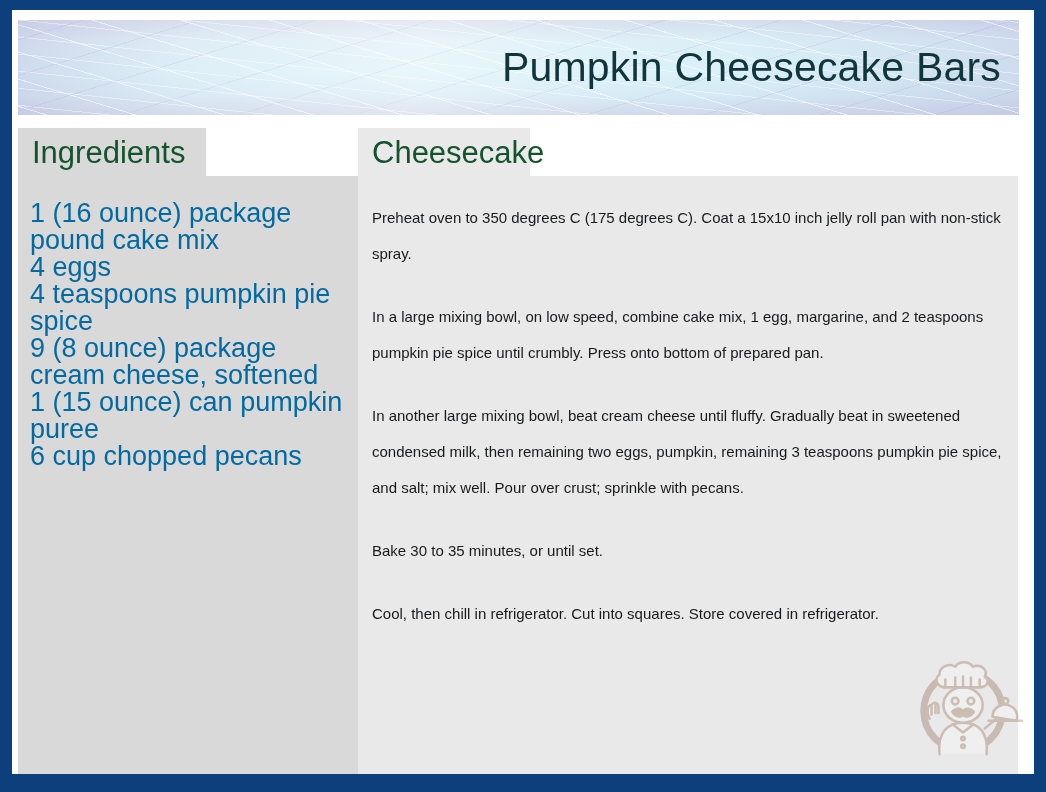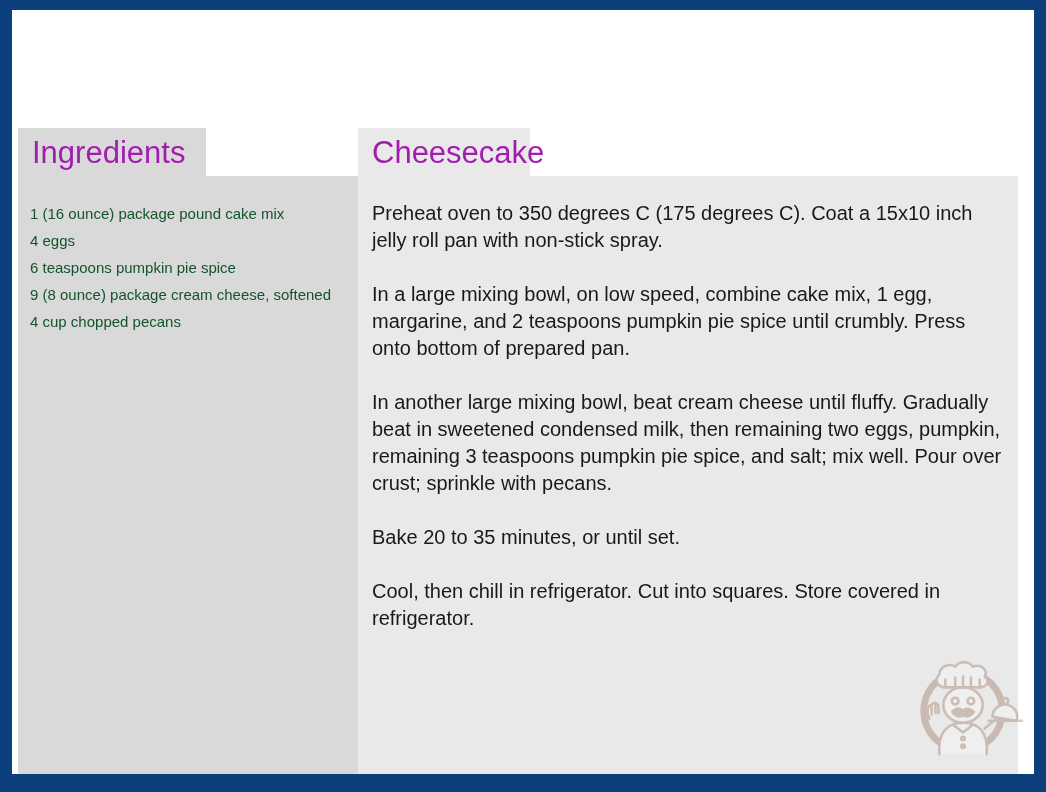--- a/index.html
+++ b/index.html
@@ -97,21 +97,21 @@
   .tab {
     position: absolute;
     background: #d9d9d9;
     display: flex;
     align-items: center;
     padding-left: 14px;
   }
   .tab-label {
     font-size: 31px;
     font-weight: 400;
-    color: #a21caf;
+    color: #14532d;
     line-height: 1;
   }
 
   #ingredients-tab { left: 6px;   top: 118px; width: 188px; height: 48px; }
   #directions-tab  { left: 346px; top: 118px; width: 172px; height: 48px;
                      background: #e9e9e9; }
 
   #ingredients-panel {
     position: absolute;
     left: 6px;
@@ -130,33 +130,33 @@
     background: #e9e9e9;
   }
 
   .panel-inner { position: relative; z-index: 3; }
 
   #ingredients-list {
     position: absolute;
     left: 12px;
     top: 24px;
     width: 318px;
-    font-size: 15px;
+    font-size: 27px;
     line-height: 27px;
-    color: #14532d;
+    color: #0369a1;
   }
   #ingredients-list .ing-item { margin: 0; }
 
   #directions-body {
     position: absolute;
     left: 14px;
     top: 24px;
     width: 636px;
-    font-size: 20px;
-    line-height: 27px;
+    font-size: 15px;
+    line-height: 36px;
     color: #18191b;
   }
   #directions-body .dir-para { margin: 0 0 27px 0; }
   #directions-body .dir-para:last-child { margin-bottom: 16px; }
 
   
   #chef-logo {
     position: absolute;
     right: 10px;
     bottom: 12px;
@@ -165,20 +165,25 @@
     opacity: 0.30;
     pointer-events: none;
   }
 </style>
 </head>
 <body>
 
 <div id="slide">
   <div id="page">
 
+    <div id="header-banner">
+      <div class="hatch"></div>
+      <div class="sheen"></div>
+      <div id="slide-title">Pumpkin Cheesecake Bars</div>
+    </div>
 
     <svg id="photo" viewBox="0 0 640 340" xmlns="http://www.w3.org/2000/svg">
       <defs>
         <linearGradient id="fadeL" x1="0" y1="0" x2="1" y2="0">
           <stop offset="0" stop-color="#fff" stop-opacity="0"></stop>
           <stop offset="0.22" stop-color="#fff" stop-opacity="0.55"></stop>
           <stop offset="0.55" stop-color="#fff" stop-opacity="1"></stop>
           <stop offset="1" stop-color="#fff" stop-opacity="1"></stop>
         </linearGradient>
         <linearGradient id="fadeTop" x1="0" y1="0" x2="0" y2="1">
@@ -244,36 +249,37 @@
     </svg>
 
     <div id="ingredients-tab" class="tab">
       <span class="tab-label">Ingredients</span>
     </div>
 
     <div id="ingredients-panel">
       <div id="ingredients-list" class="panel-inner">
         <p class="ing-item">1 (16 ounce) package pound cake mix</p>
         <p class="ing-item">4 eggs</p>
-        <p class="ing-item">6 teaspoons pumpkin pie spice</p>
+        <p class="ing-item">4 teaspoons pumpkin pie spice</p>
         <p class="ing-item">9 (8 ounce) package cream cheese, softened</p>
-        <p class="ing-item">4 cup chopped pecans</p>
+        <p class="ing-item">1 (15 ounce) can pumpkin puree</p>
+        <p class="ing-item">6 cup chopped pecans</p>
       </div>
     </div>
 
     <div id="directions-tab" class="tab">
       <span class="tab-label">Cheesecake</span>
     </div>
 
     <div id="directions-panel">
       <div id="directions-body" class="panel-inner">
         <p class="dir-para">Preheat oven to 350 degrees C (175 degrees C). Coat a 15x10 inch jelly roll pan with non-stick spray.</p>
         <p class="dir-para">In a large mixing bowl, on low speed, combine cake mix, 1 egg, margarine,  and 2 teaspoons pumpkin pie spice until crumbly. Press onto bottom of prepared pan.</p>
         <p class="dir-para">In another large mixing bowl, beat cream cheese until fluffy. Gradually beat in sweetened condensed milk,  then remaining two eggs, pumpkin, remaining 3 teaspoons pumpkin pie spice, and salt; mix well. Pour over crust; sprinkle with pecans.</p>
-        <p class="dir-para">Bake 20 to 35 minutes,  or until set.</p>
+        <p class="dir-para">Bake 30 to 35 minutes,  or until set.</p>
         <p class="dir-para">Cool, then chill in refrigerator. Cut into squares. Store covered in refrigerator.</p>
       </div>
     </div>
 
     <svg id="chef-logo" viewBox="0 0 120 114" xmlns="http://www.w3.org/2000/svg">
       <g fill="none" stroke="#8a5a3c" stroke-width="2.6" stroke-linecap="round" stroke-linejoin="round">
 
         <circle cx="58" cy="62" r="40" stroke="#7d4f36" stroke-width="7"></circle>
 
         <path d="M34 106 C32 84 42 74 58 74 C74 74 84 84 82 106" fill="#ffffff" stroke="#8a5a3c"></path>

